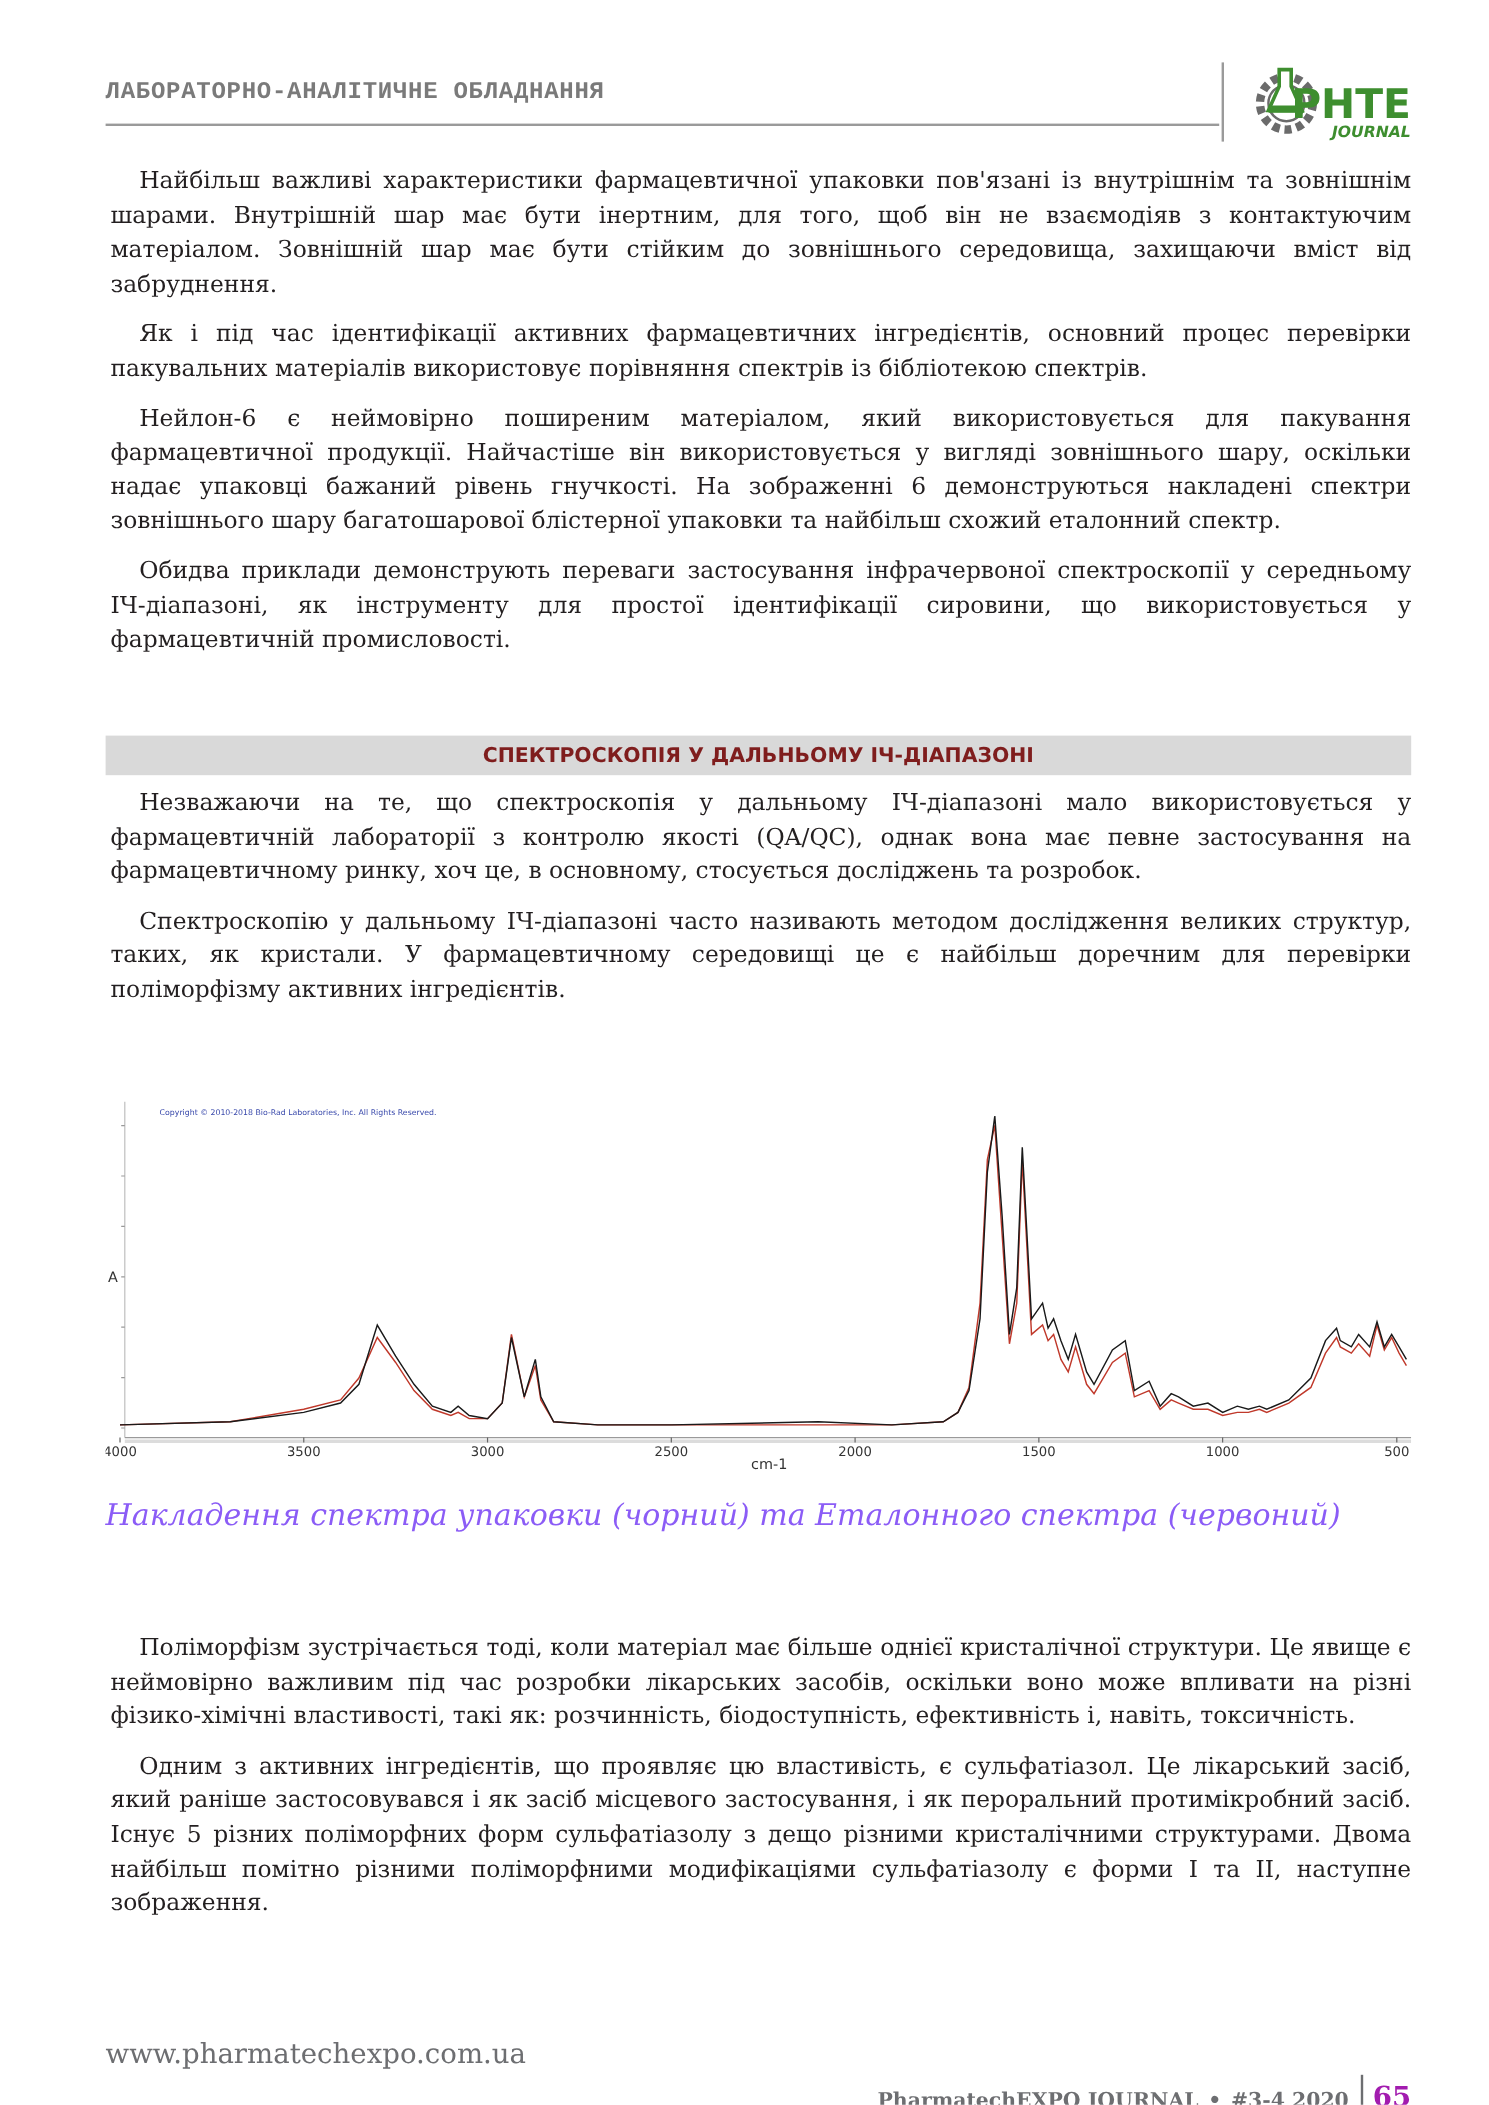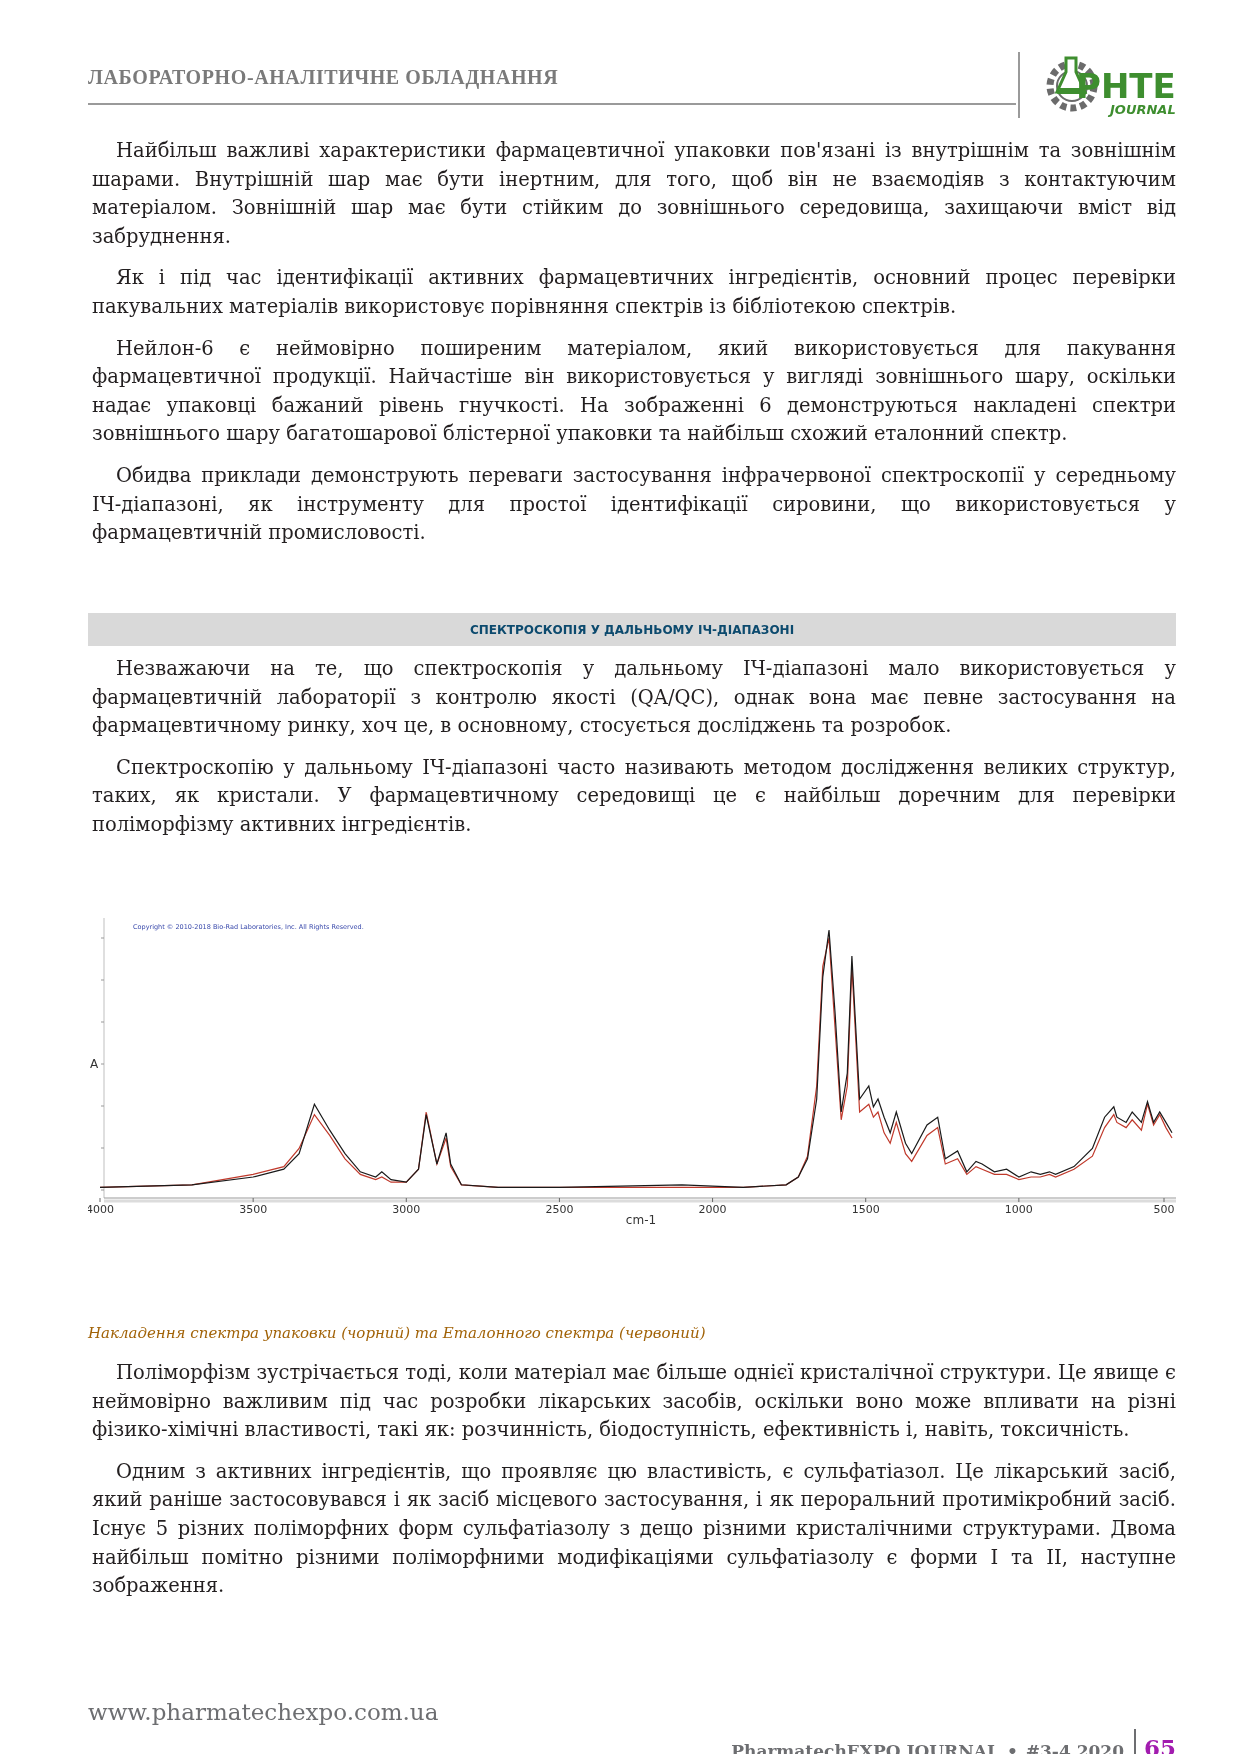--- a/index.html
+++ b/index.html
@@ -1,30 +1,30 @@
 <!DOCTYPE html>
 <html><head>
   <meta charset="utf-8">
   <style>
     html, body { margin: 0; padding: 0; background: #ffffff; }
     body { width: 1241px; height: 1754px; position: relative; overflow: hidden;
       font-family: "DejaVu Serif", "Liberation Serif", serif; color: #231f20; }
-    .header-title { position: absolute; left: 88px; top: 66px; font-family: Liberation Serif, serif;
+    .header-title { position: absolute; left: 88px; top: 66px; font-family: Liberation Mono, monospace;
       font-weight: bold; font-size: 20px; letter-spacing: 0.6px; color: #7a7a7a; }
     .header-rule { position: absolute; left: 88px; top: 103px; width: 928px; height: 2px; background: #9a9a9a; }
     .header-vrule { position: absolute; left: 1018px; top: 52px; width: 2px; height: 66px; background: #9a9a9a; }
     .logo { position: absolute; left: 1046px; top: 48px; width: 130px; height: 72px; }
     .body-text { position: absolute; left: 88px; width: 1088px; font-size: 19.5px; line-height: 28.6px;
       text-align: justify; text-align-last: left; }
     .body-text p { margin: 0 0 13px 4px; text-indent: 24px; }
     .section-bar { position: absolute; left: 88px; top: 613px; width: 1088px; height: 33px; background: #d9d9d9;
       display: flex; align-items: center; justify-content: center; }
-    .section-bar span { font-family: "DejaVu Sans", "Liberation Sans", sans-serif; font-weight: bold; font-size: 12px; color: #0c4a6e; }
+    .section-bar span { font-family: "DejaVu Sans", "Liberation Sans", sans-serif; font-weight: bold; font-size: 17px; color: #7f1d1d; }
     .chart { position: absolute; left: 88px; top: 918px; width: 1088px; height: 310px; }
-    .caption { position: absolute; left: 88px; top: 1324px; font-style: italic; font-size: 15px; color: #a16207; }
+    .caption { position: absolute; left: 88px; top: 1248px; font-style: italic; font-size: 25px; color: #8b5cf6; }
     .footer-left { position: absolute; left: 88px; top: 1699px; font-size: 23px; color: #6d6e71; }
     .footer-right { position: absolute; right: 65px; top: 1729px; display: flex; align-items: flex-end; color: #6d6e71; font-size: 17px; font-weight: bold; }
     .footer-right .bullet { margin: 0 8px; }
     .footer-right .sep { width: 2px; height: 32px; background: #6d6e71; margin: 0 8px 0 10px; }
     .footer-right .page { font-size: 23px; color: #a21caf; }
   </style>
 </head>
 <body>
 
 <div class="header-title">ЛАБОРАТОРНО-АНАЛІТИЧНЕ ОБЛАДНАННЯ</div>

